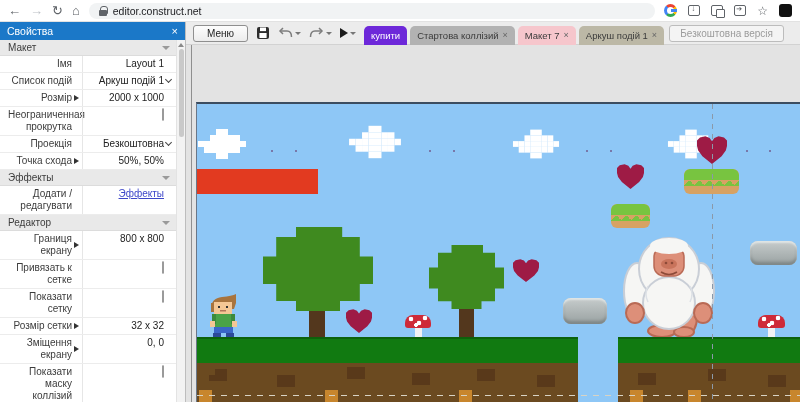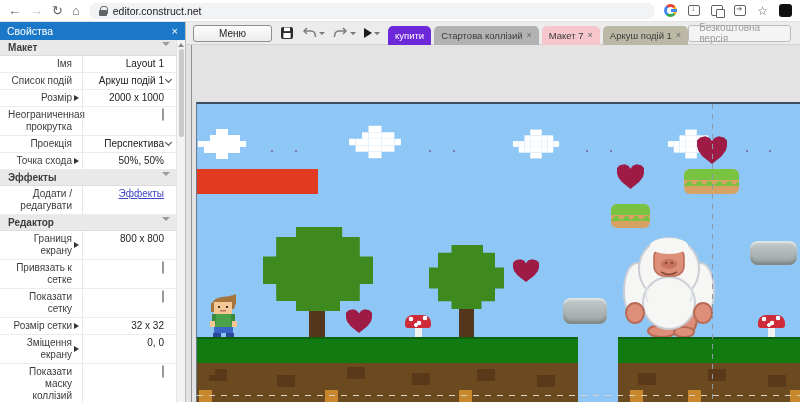--- a/index.html
+++ b/index.html
@@ -35,21 +35,21 @@
   .avatar { width:13px; height:13px; background:#111; border-radius:3px; }
 
   
   .panel { position:absolute; left:0; top:22px; width:186px; height:380px; background:#fff;
            border-right:1px solid #bdbdbd; font-size:10px; color:#3c3c3c; }
   .phead { height:18px; background:#1b78c8; color:#fff; display:flex; align-items:center;
            padding:0 7px; font-size:10.5px; }
   .phead .x { margin-left:auto; font-size:11px; cursor:default; }
   .prows { position:absolute; left:0; top:18px; right:9px; bottom:0; overflow:hidden; }
   .psec { background:#e9e9e9; border-bottom:1px solid #dcdcdc; padding:2px 6px 2px 8px;
-          display:flex; align-items:flex-start; min-height:15px;font-weight:bold; }
+          display:flex; align-items:center; min-height:15px; }
   .psec .tri { margin-left:auto; width:0; height:0; border-left:4px solid transparent;
                border-right:4px solid transparent; border-top:4px solid #9a9a9a; }
   .prow { display:flex; border-bottom:1px solid #ececec; min-height:16px;text-align:right; }
   .lbl { width:82px; padding:2px 10px 2px 8px; line-height:12px; position:relative; }
   .lbl .exp { position:absolute; right:3px; top:50%; margin-top:-3px; width:0; height:0;
               border-top:3.5px solid transparent; border-bottom:3.5px solid transparent;
               border-left:5px solid #333; }
   .val { flex:1; border-left:1px solid #e6e6e6; padding:2px 12px 2px 6px; line-height:12px;
          color:#222; position:relative; }
   .val .chev { position:absolute; right:5px; top:50%; margin-top:-4px; width:5px; height:5px;
@@ -60,37 +60,37 @@
   .pscroll { position:absolute; right:0; top:18px; width:9px; bottom:0; background:#f3f3f3;
              border-left:1px solid #e3e3e3; }
   .pscroll .up { width:0; height:0; margin:3px auto 2px; border-left:3px solid transparent;
                  border-right:3px solid transparent; border-bottom:4px solid #8a8a8a; }
   .pscroll .thumb { width:5px; margin:0 auto; height:88px; background:#c9c9c9; border-radius:3px; }
 
   
   .workspace { position:absolute; left:186px; top:22px; right:0; bottom:0; }
   .toolbar { position:absolute; left:0; top:0; right:0; height:23px; background:#ececec;
              border-bottom:1px solid #d2d2d2; display:flex; align-items:center; padding:0 0 0 7px; }
-  .menu-btn { height:17px; padding:0 25px; background:linear-gradient(#fdfdfd,#ececec);
+  .menu-btn { height:17px; padding:0 13px; background:linear-gradient(#fdfdfd,#ececec);
               border:1px solid #8f8f8f; border-radius:3px; font-size:10px; color:#222;
               display:flex; align-items:center; }
   .tbtn { display:flex; align-items:center; margin-left:8px; gap:2px; }
   .caret { width:0; height:0; border-left:3px solid transparent; border-right:3px solid transparent;
            border-top:3.5px solid #777; }
   .play-tri { width:0; height:0; border-top:5px solid transparent; border-bottom:5px solid transparent;
               border-left:8px solid #1b1b1b; }
   .tabs { display:flex; align-items:flex-end; height:23px; margin-left:8px; gap:3px; }
   .tab { height:19px; border-radius:5px 5px 0 0; padding:0 7px; font-size:9.5px;
          display:flex; align-items:center; gap:4px; white-space:nowrap; }
   .tab .tx { font-size:9px; color:#666; }
   .tab-buy { background:#6d28d9; color:#fff; }
   .tab-start { background:#b2b2b2; color:#3a3a3a; }
   .tab-layout { background:#f6c6cc; color:#3a3a3a; }
   .tab-events { background:#bcb8a6; color:#3a3a3a; }
-  .freepill { margin-left:auto; margin-right:9px; height:17px; padding:0 10px;
+  .freepill { margin-left:auto; margin-right:16px; height:17px; padding:0 10px;
               border:1px solid #bcbcbc; border-radius:3px; background:#f4f4f4;
               color:#9b9b9b; font-size:10px; display:flex; align-items:center; }
 
   .canvas { position:absolute; left:0; top:23px; right:0; bottom:0; background:#e3e3e3; }
   .splitline { position:absolute; left:5px; top:0; bottom:0; width:1px; background:#8f8f8f; }
   .layout { position:absolute; left:10px; top:57px; right:0; bottom:0; background:#8ec7f6;
             border-top:2px solid #3c4d60; border-left:1px solid #6a7788; overflow:hidden; }
 
   
   .dash-v { position:absolute; left:515px; top:0; bottom:0; width:1px; z-index:6;
@@ -196,21 +196,21 @@
       <div class="prow">
           <div class="lbl"><span>Розмір</span><span class="exp"></span></div>
           <div class="val">2000 x 1000</div>
         </div>
       <div class="prow">
           <div class="lbl">Неограниченная прокрутка</div>
           <div class="val"><span class="cb" data-checked="false"></span></div>
         </div>
       <div class="prow">
           <div class="lbl">Проекція</div>
-          <div class="val"><span>Перспектива</span><span class="chev"></span></div>
+          <div class="val"><span>Безкоштовна</span><span class="chev"></span></div>
         </div>
       <div class="prow">
           <div class="lbl"><span>Точка схода</span><span class="exp"></span></div>
           <div class="val">50%,  50%</div>
         </div>
       <div class="psec">
           <span>Эффекты</span>
           <span class="tri"></span>
         </div>
       <div class="prow">

